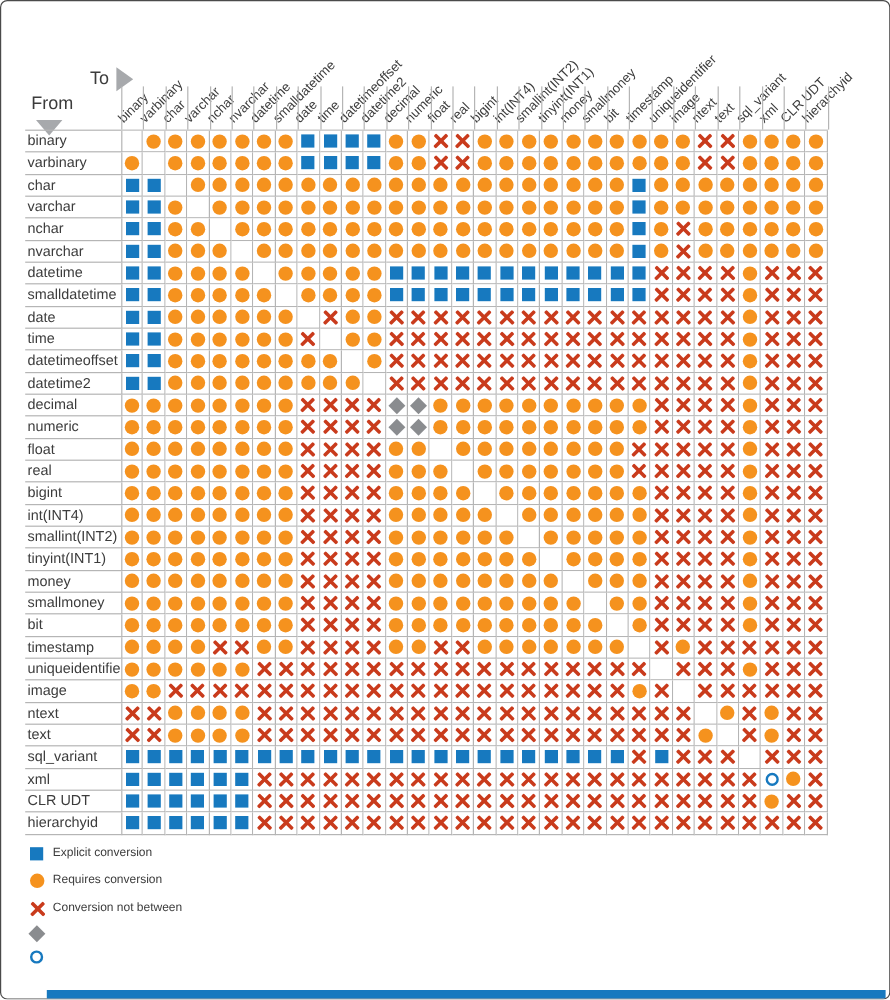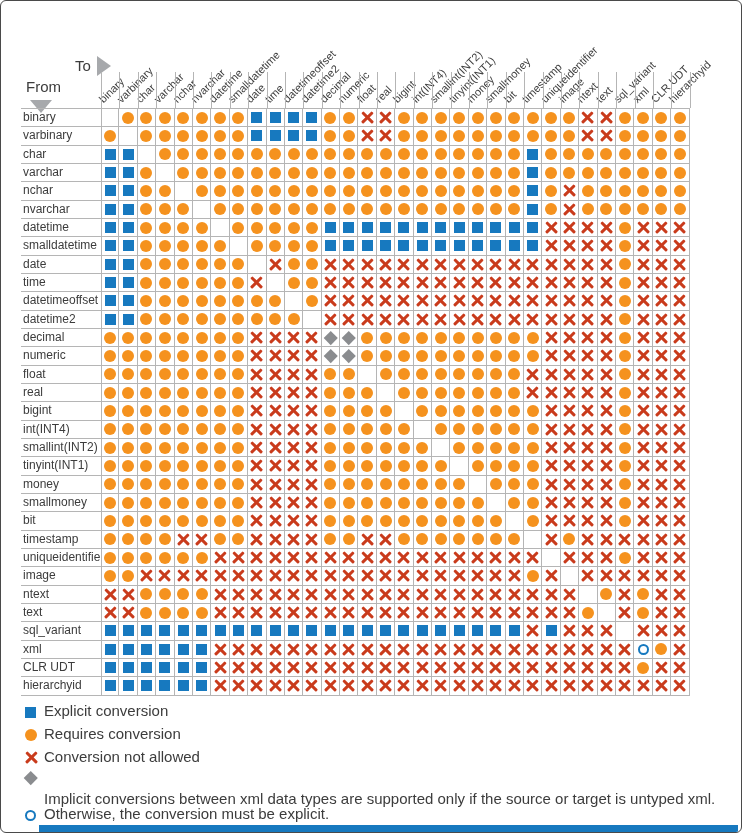--- a/index.html
+++ b/index.html
@@ -46,21 +46,21 @@
   .sym-d{width:9.5px;height:9.5px;background:var(--c-dia);transform:rotate(45deg);display:inline-block;}
   .sym-o{width:11px;height:11px;border-radius:50%;border:2px solid var(--c-xml);background:#fff;display:inline-block;}
   .sym-x{position:relative;width:13px;height:13px;display:inline-block;}
   .sym-x::before,.sym-x::after{
     content:"";position:absolute;left:-1px;top:5px;width:15px;height:3.4px;
     background:var(--c-not);border-radius:1px;}
   .sym-x::before{transform:rotate(45deg);}
   .sym-x::after{transform:rotate(-45deg);}
   
   #legend{position:absolute;left:24px;top:702px;width:700px;}
-  .lg-item{display:flex;align-items:flex-end;margin-bottom:8px;font-size:15px;line-height:15px;}
+  .lg-item{display:flex;align-items:center;margin-bottom:8px;font-size:10px;line-height:15px;}
   .lg-icon{width:17px;flex:0 0 17px;display:flex;justify-content:flex-start;padding-top:1px;}
   .lg-text{padding-left:2px;}
   #footer-bar{position:absolute;left:38px;top:824px;width:699px;height:8px;background:var(--c-bar);}
 </style>
 </head>
 <body>
 
 <div id="frame">
 
   <div class="to-label">To</div>
@@ -3201,32 +3201,28 @@
     <div class="lg-item">
       <span class="lg-icon">
           <span class="sym-ci"></span>
         </span>
       <span class="lg-text">Requires conversion</span>
     </div>
     <div class="lg-item">
       <span class="lg-icon">
           <span class="sym-x"></span>
         </span>
-      <span class="lg-text">Conversion not allowed</span>
+      <span class="lg-text">Conversion not between</span>
     </div>
     <div class="lg-item">
       <span class="lg-icon">
           <span class="sym-d" style="margin-left:1px"></span>
         </span>
     </div>
     <div class="lg-item">
       <span class="lg-icon">
           <span class="sym-o"></span>
         </span>
-      <span class="lg-text">
-        <span>Implicit conversions between xml data types are supported only if the source or target is untyped xml.</span><br>
-        <span>Otherwise, the conversion must be explicit.</span>
-      </span>
     </div>
   </div>
 
   <div id="footer-bar"></div>
 </div>
 
 </body></html>

